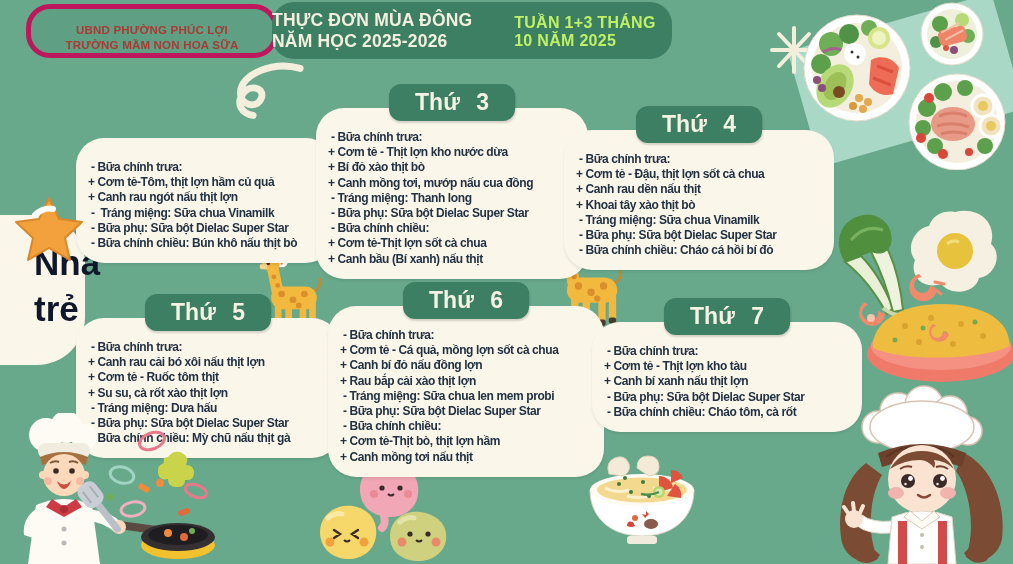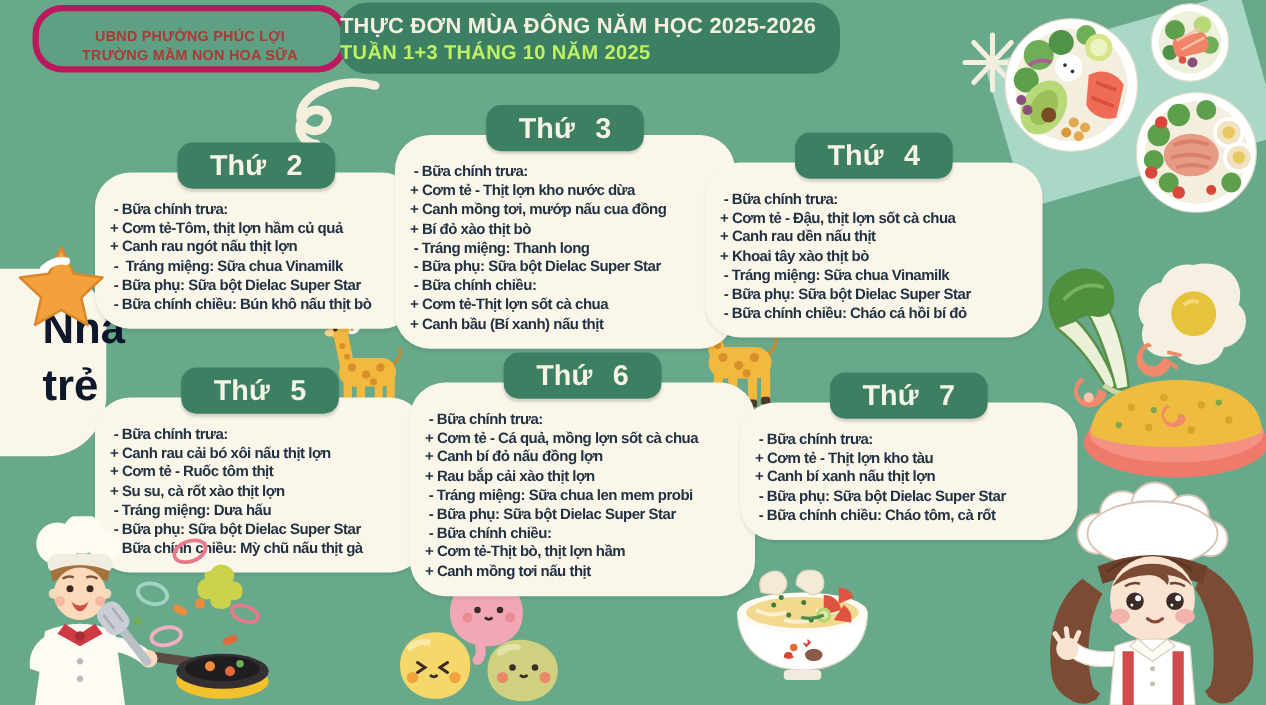--- a/index.html
+++ b/index.html
@@ -8,21 +8,21 @@
   .abs{position:absolute;}
 
   
   .org-box{left:26px;top:4px;width:242px;height:44px;background:#5f9f83;
     border:5px solid #be185d;border-radius:24px;display:flex;flex-direction:column;
     align-items:center;justify-content:flex-end;z-index:3;}
   .org-box div{color:#a93a35;font-weight:700;font-size:11.5px;line-height:15px;letter-spacing:.2px;}
 
   
   .banner{left:272px;top:2px;width:400px;height:57px;background:#3c7f63;border-radius:22px;
-    display:flex;flex-direction:column;justify-content:center;z-index:3;}
+    display:flex;flex-direction:row;align-items:center;justify-content:center;z-index:3;}
   .banner .t1{color:#f4efdf;font-weight:700;font-size:17.5px;letter-spacing:.2px;}
   .banner .t2{color:#bef264;font-weight:700;font-size:16px;letter-spacing:.3px;margin-top:3px;}
 
   
   .card{background:#fbf6ea;border-radius:28px;z-index:2;padding:22px 6px 12px 12px;
     box-shadow:0 2px 3px rgba(0,0,0,.08);}
   .day-header{position:absolute;top:-24px;left:50%;transform:translateX(-50%);
     background:#3c7f63;color:#f6f2e4;font-weight:700;font-size:23px;
     padding:5px 26px;border-radius:12px;white-space:nowrap;word-spacing:10px;
     box-shadow:0 2px 2px rgba(0,0,0,.15);}
@@ -249,37 +249,36 @@
     <circle cx="24" cy="42" r="3.5"></circle>
       <circle cx="36" cy="48" r="3.5"></circle>
       <circle cx="48" cy="42" r="3.5"></circle>
     <circle cx="42" cy="54" r="3"></circle>
       <circle cx="16" cy="24" r="2.5"></circle>
       <circle cx="20" cy="33" r="2.5"></circle>
   </g>
 </svg>
 
 <div class="abs card card0">
-  <div class="day-header">Thứ 2</div>
   <div>
       <div class="menu-line"> - Bữa chính trưa:</div>
       <div class="menu-line">+ Cơm tẻ-Tôm, thịt lợn hầm củ quả</div>
       <div class="menu-line">+ Canh rau ngót nấu thịt lợn</div>
       <div class="menu-line"> -  Tráng miệng: Sữa chua Vinamilk</div>
       <div class="menu-line"> - Bữa phụ: Sữa bột Dielac Super Star</div>
       <div class="menu-line"> - Bữa chính chiều: Bún khô nấu thịt bò</div>
     </div>
 </div>
 <div class="abs card card1">
   <div class="day-header">Thứ 3</div>
   <div>
       <div class="menu-line"> - Bữa chính trưa:</div>
       <div class="menu-line">+ Cơm tẻ - Thịt lợn kho nước dừa</div>
+      <div class="menu-line">+ Bí đỏ xào thịt bò</div>
       <div class="menu-line">+ Canh mồng tơi, mướp nấu cua đồng</div>
-      <div class="menu-line">+ Bí đỏ xào thịt bò</div>
       <div class="menu-line"> - Tráng miệng: Thanh long</div>
       <div class="menu-line"> - Bữa phụ: Sữa bột Dielac Super Star</div>
       <div class="menu-line"> - Bữa chính chiều:</div>
       <div class="menu-line">+ Cơm tẻ-Thịt lợn sốt cà chua</div>
       <div class="menu-line">+ Canh bầu (Bí xanh) nấu thịt</div>
     </div>
 </div>
 <div class="abs card card2">
   <div class="day-header">Thứ 4</div>
   <div>

